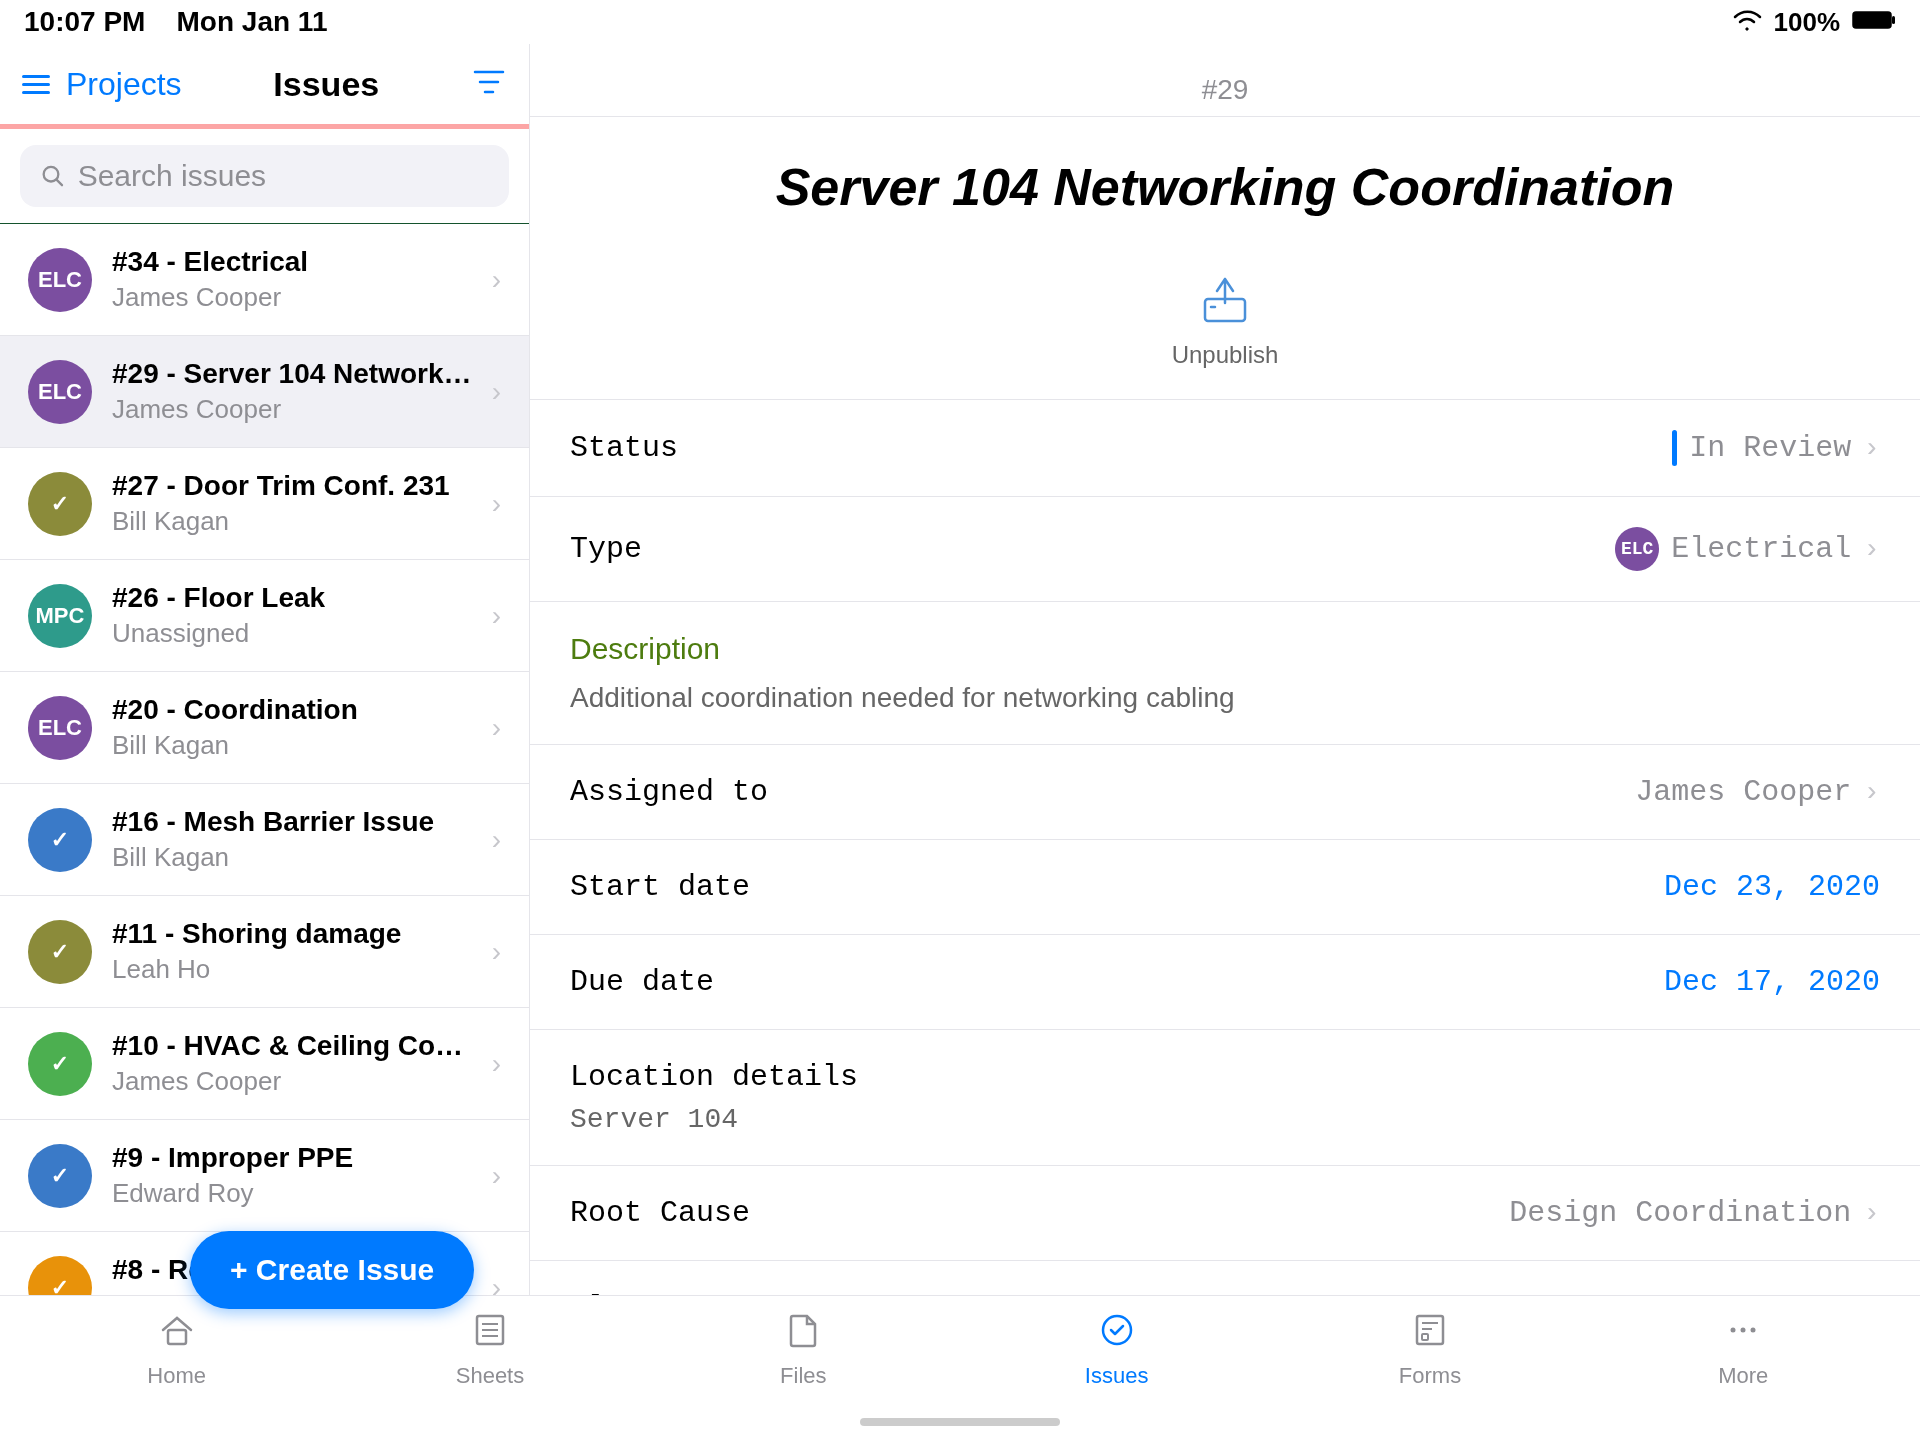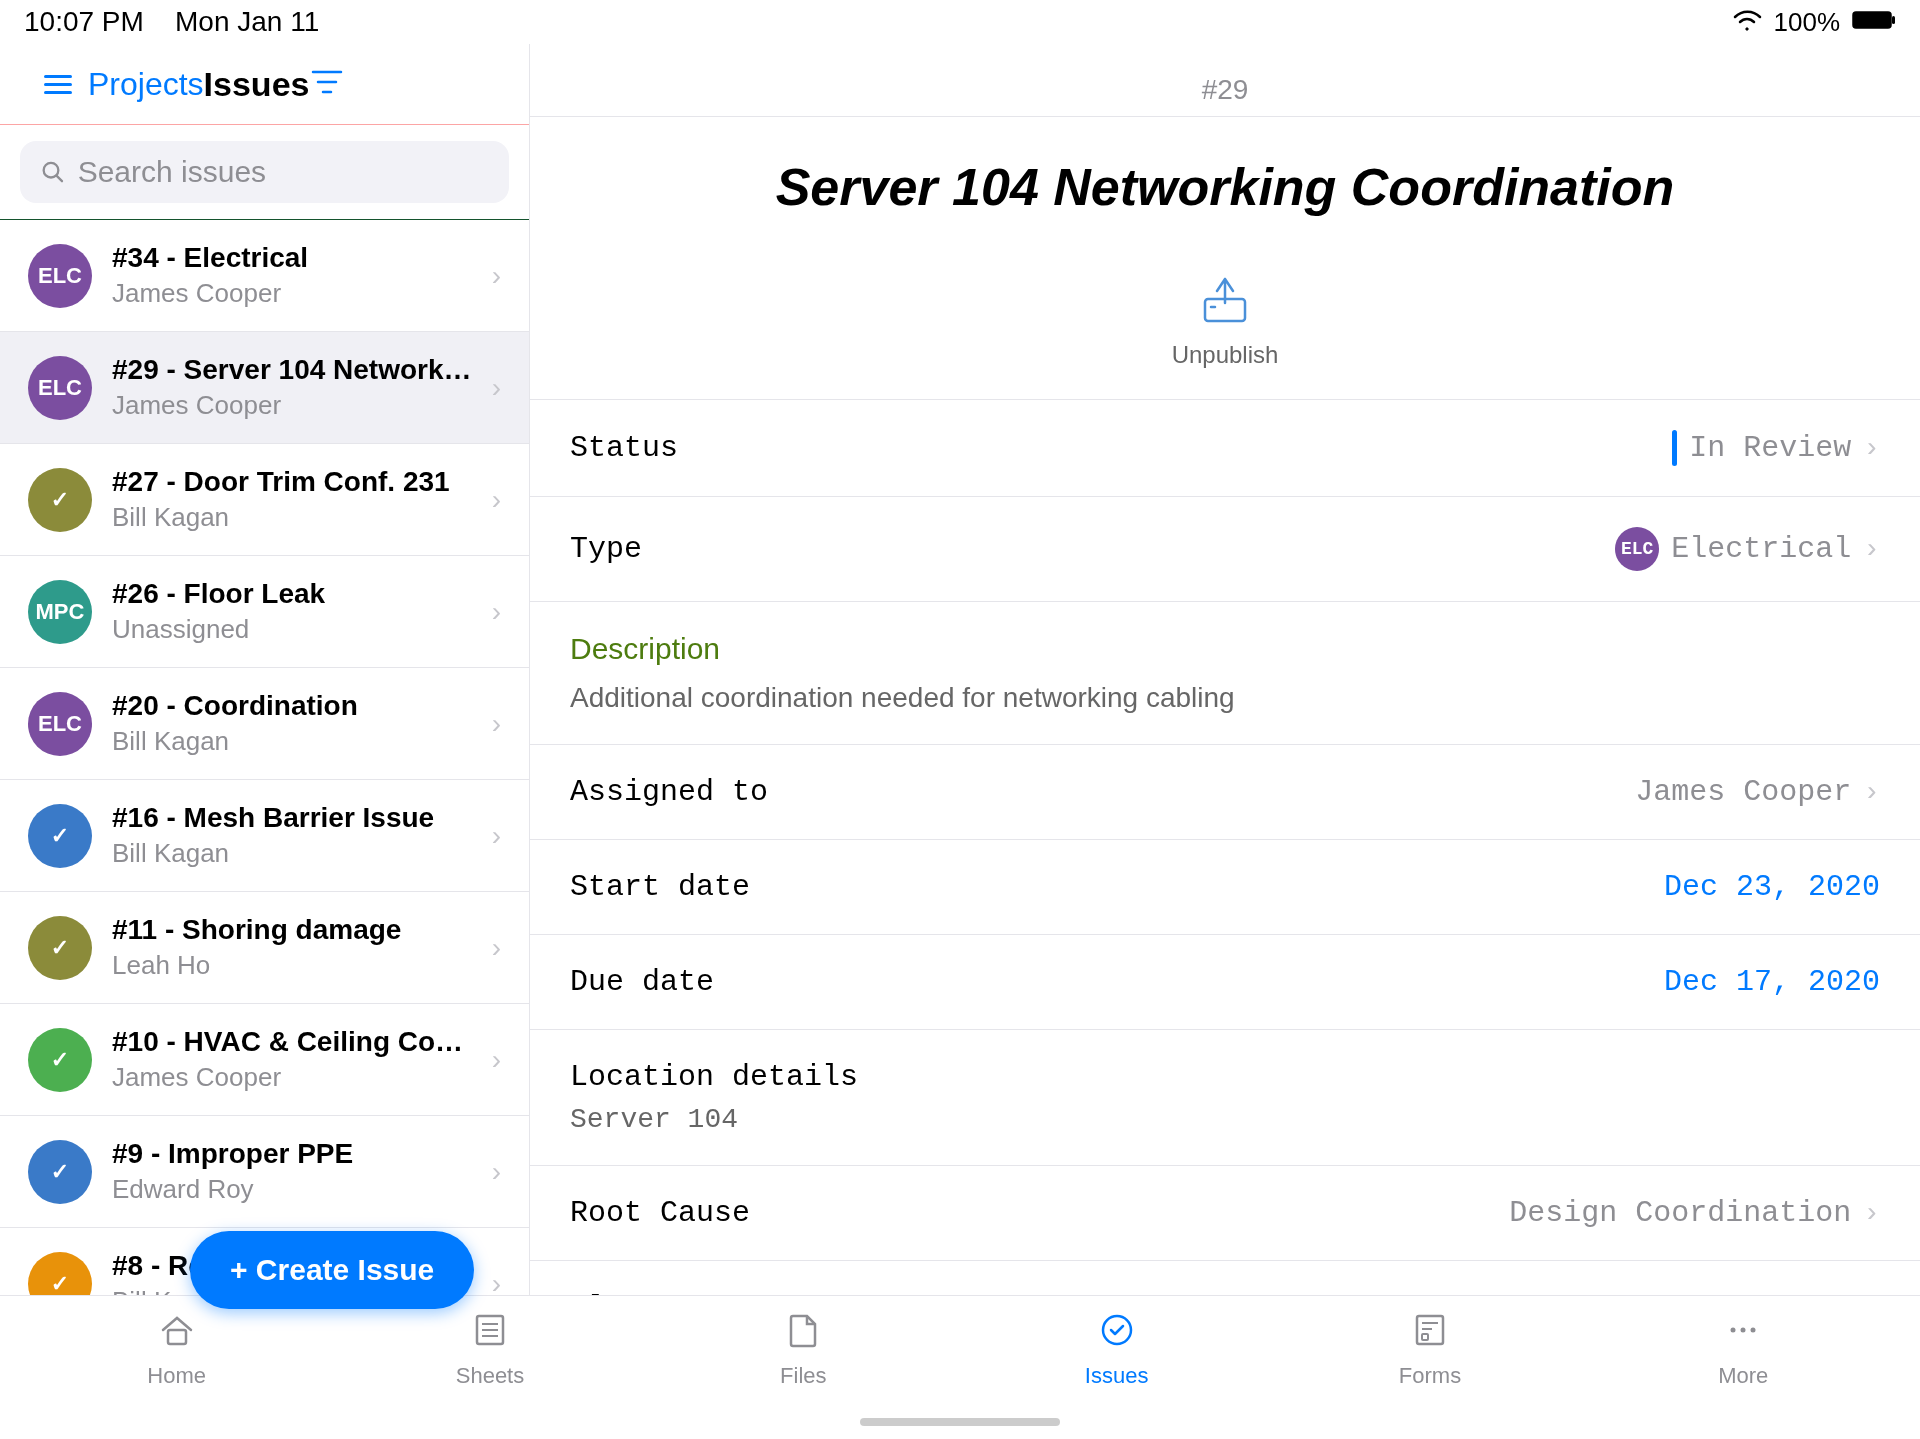--- a/index.html
+++ b/index.html
@@ -15,21 +15,21 @@
 
     
     .status-bar {
       display: flex;
       justify-content: space-between;
       align-items: center;
       padding: 0 24px;
       height: 44px;
       background: #fff;
       font-size: 28px;
-      font-weight: 400;
+      font-weight: 700;
     }
     .status-bar-right {
       display: flex;
       align-items: center;
       gap: 12px;
       font-size: 26px;
     }
 
     
     .main-container {
@@ -44,23 +44,23 @@
       background: #fff;
       border-right: 1px solid #e5e5ea;
       display: flex;
       flex-direction: column;
       overflow: hidden;
     }
 
     .sidebar-header {
       display: flex;
       align-items: center;
-      justify-content: flex-start;
-      padding: 20px 44px;
-      border-bottom: 1px solid #fca5a5;
+      justify-content: space-between;
+      padding: 20px 22px;
+      border-bottom: 5px solid #fca5a5;
     }
 
     .sidebar-header-left {
       display: flex;
       align-items: center;
       gap: 16px;
     }
 
     .sidebar-header-title {
       font-size: 34px;

